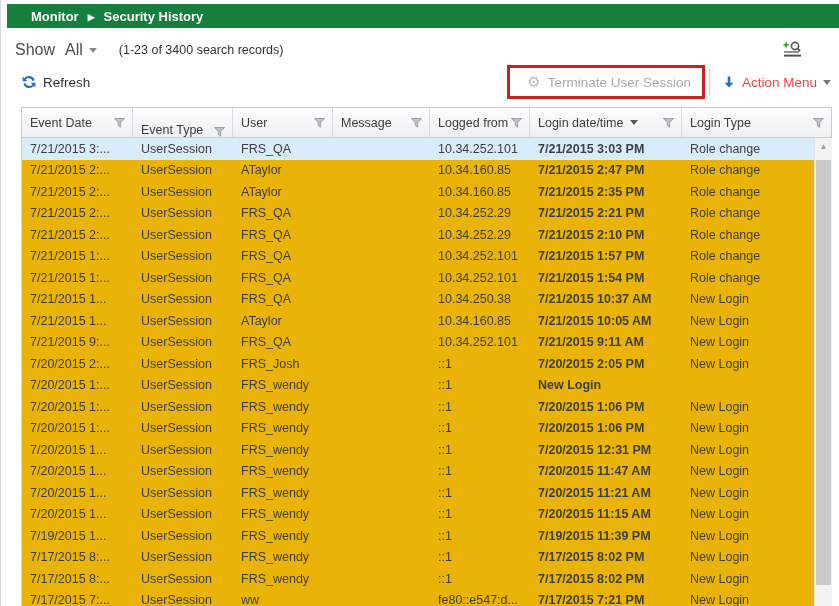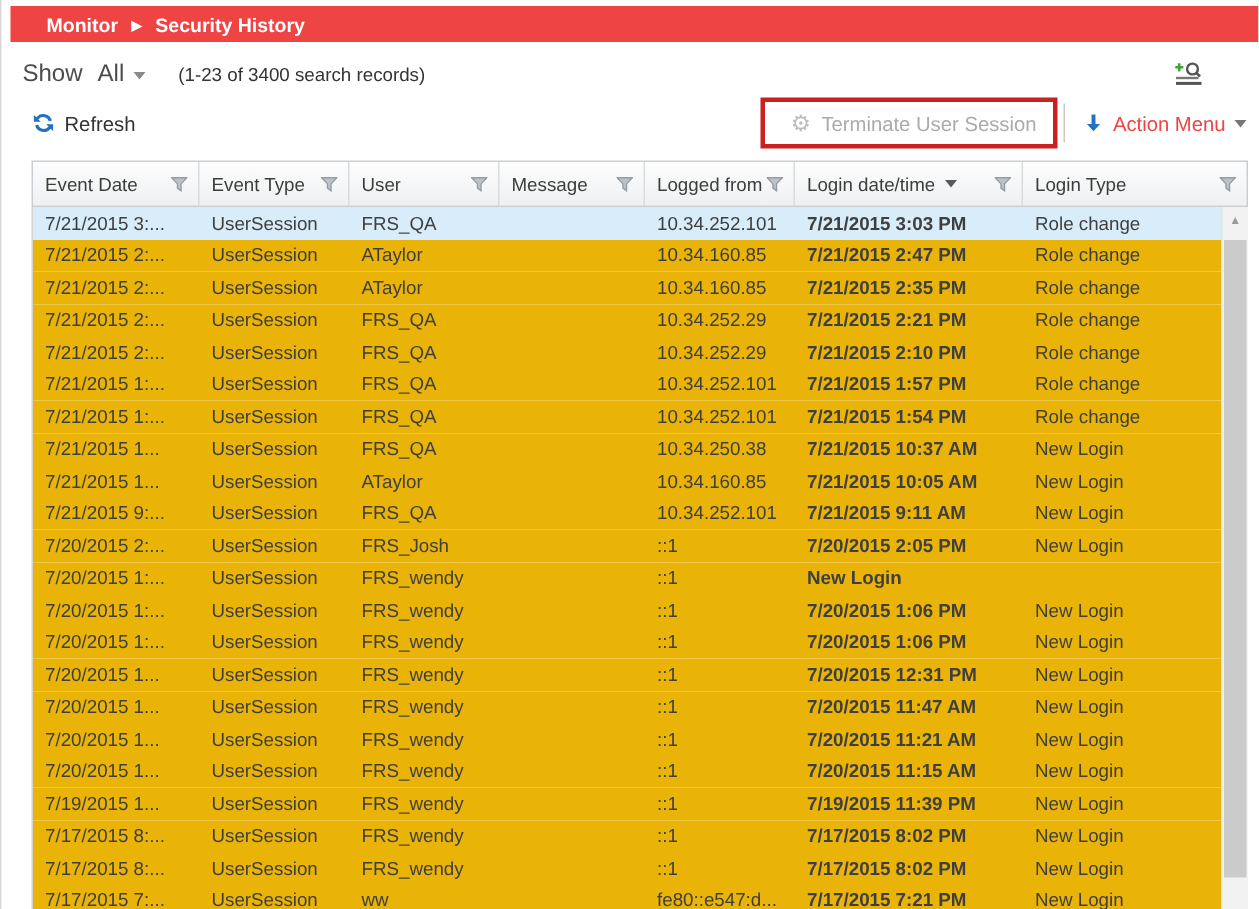--- a/index.html
+++ b/index.html
@@ -5,21 +5,21 @@
   html,body{margin:0;padding:0;}
   body{
     width:839px;height:606px;overflow:hidden;background:#fff;
     font-family:"Liberation Sans",sans-serif;color:#3f3f3f;
     border-left:1px solid #d9d9d9;box-sizing:border-box;
   }
   .page{padding:4px 0 0 6px;}
 
   
   .topbar{
-    height:24px;background:#ef4444;color:#fff;display:flex;align-items:center;
+    height:24px;background:#15803d;color:#fff;display:flex;align-items:center;
     padding-left:24px;font-size:13px;font-weight:bold;
   }
   .crumb-arrow{font-size:9px;margin:0 9px;position:relative;top:0.5px;}
 
   
   .filter-row{display:flex;align-items:center;margin-top:8px;height:28px;padding:0 36px 0 8px;}
   .show-label{font-size:16px;color:#4c4c4c;}
   .show-value{display:flex;align-items:center;margin-left:10px;cursor:pointer;}
   .show-value .val{font-size:16px;color:#4c4c4c;}
   .caret{width:0;height:0;border-left:4px solid transparent;border-right:4px solid transparent;
@@ -48,21 +48,21 @@
     border:1px solid #c9ced3;
   }
   .hcell{display:flex;align-items:center;box-sizing:border-box;padding-left:8px;
     border-right:1px solid #d8dcdf;font-size:12.5px;color:#3d3d3d;overflow:hidden;white-space:nowrap;cursor:pointer;}
   .hcell:last-child{border-right:none;flex:1;}
   .hlabel{overflow:hidden;white-space:nowrap;}
   .funnel{margin-left:auto;margin-right:7px;flex:none;}
   .sortdesc{width:0;height:0;border-left:4px solid transparent;border-right:4px solid transparent;
     border-top:5px solid #5a5a5a;margin-left:7px;flex:none;}
   .hcell:nth-child(1){width:111px;}
-  .hcell:nth-child(2){width:100px;}
+  .hcell:nth-child(2){width:100px;align-items:flex-end;}
   .hcell:nth-child(3){width:100px;}
   .hcell:nth-child(4){width:97px;}
   .hcell:nth-child(5){width:100px;}
   .hcell:nth-child(6){width:152px;}
 
   .grid-body-wrap{display:flex;height:468px;overflow:hidden;border-left:1px solid #d4d4d4;box-sizing:border-box;}
   .grid-body{width:792px;}
   .row{display:flex;height:21.5px;align-items:center;background:#eab308;}
   .row.selected{background:#d9ecfa;}
   .cell{box-sizing:border-box;padding-left:8px;font-size:12.5px;color:#3f3f3f;

